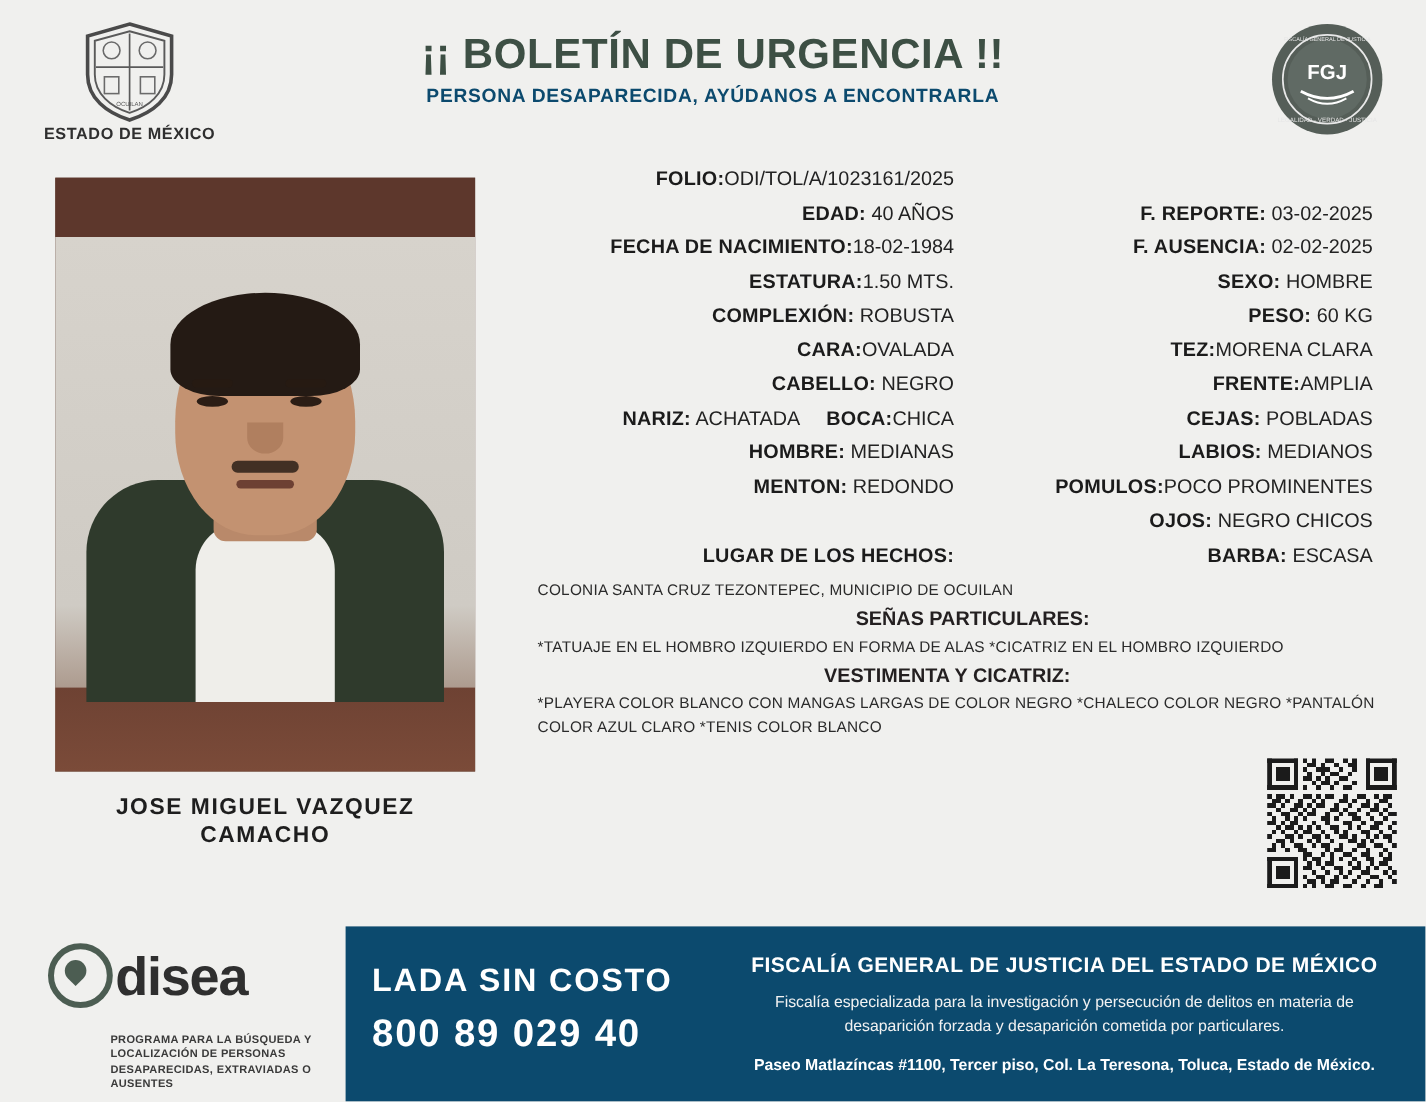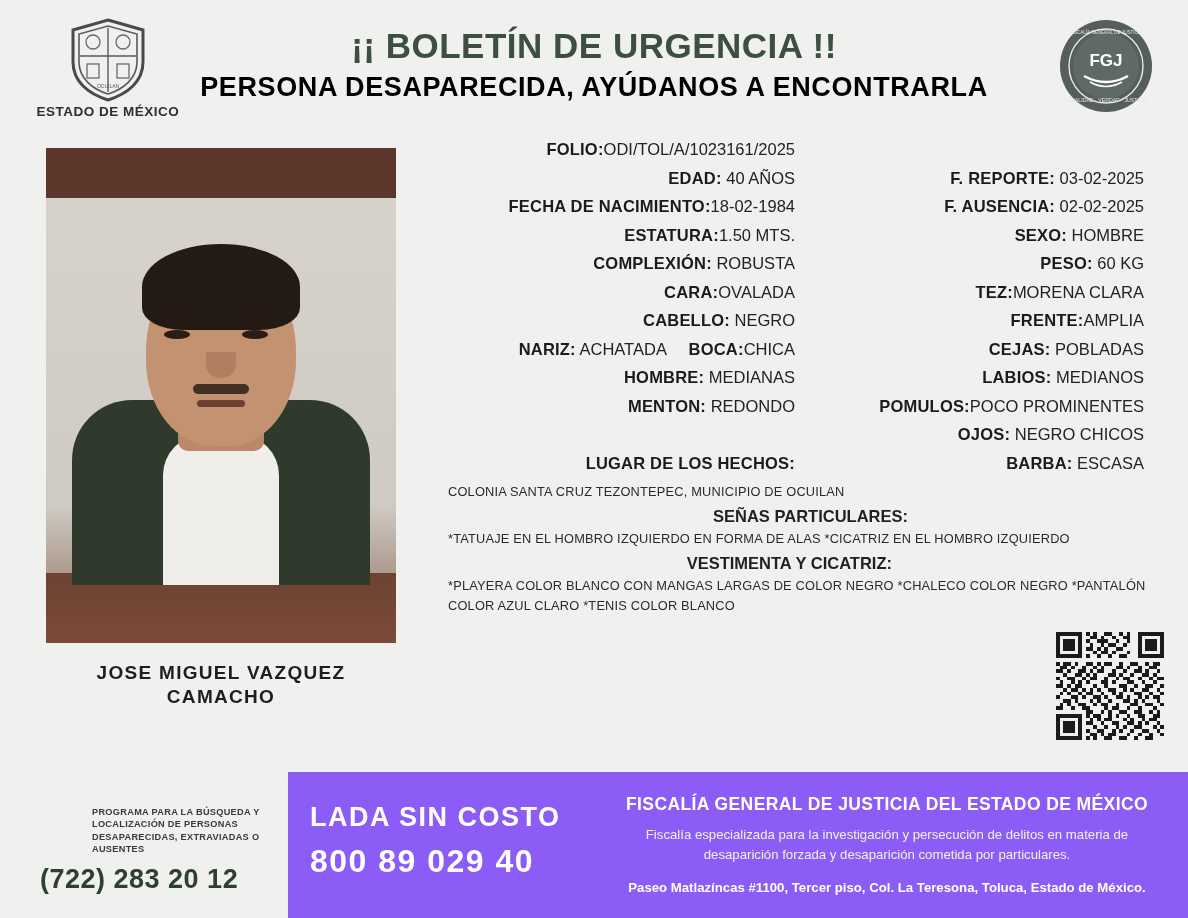--- a/index.html
+++ b/index.html
@@ -49,23 +49,23 @@
     text-align: center;
   }
   .title-main {
     font-size: 35px;
     font-weight: bold;
     color: #3d4f44;
     letter-spacing: 0.5px;
     margin: 0;
   }
   .title-sub {
-    font-size: 27px;
-    font-weight: bold;
-    color: #000000;
+    font-size: 16px;
+    font-weight: bold;
+    color: #0c4a6e;
     letter-spacing: 0.6px;
     margin-top: 6px;
   }
   .fgj-logo {
     position: absolute;
     right: 34px;
     top: 18px;
     width: 96px;
     height: 96px;
   }
@@ -327,21 +327,21 @@
     color: #2f3f34;
     letter-spacing: 0.5px;
     margin-top: 8px;
   }
   .foot-bar {
     position: absolute;
     left: 288px;
     top: 0;
     width: 900px;
     height: 146px;
-    background: #8b5cf6;
+    background: #0c4a6e;
     color: #ffffff;
     display: flex;
   }
   .foot-left {
     width: 300px;
     padding: 30px 0 0 22px;
   }
   .lada {
     font-size: 27px;
     font-weight: bold;
@@ -798,20 +798,24 @@
         <rect x="17" y="28" width="2" height="1"></rect>
       <rect x="21" y="28" width="1" height="1"></rect>
         <rect x="24" y="28" width="2" height="1"></rect>
     </g>
   </svg>
 </div>
 
 <div class="footer">
 
   <div class="disea">
+    <div class="disea-word">
+      <span class="disea-mark"></span>
+      <span>disea</span>
+    </div>
     <div class="disea-sub">PROGRAMA PARA LA BÚSQUEDA Y LOCALIZACIÓN DE PERSONAS DESAPARECIDAS, EXTRAVIADAS  O AUSENTES</div>
     <div class="disea-phone">(722) 283 20 12</div>
   </div>
 
   <div class="foot-bar">
     <div class="foot-left">
       <div class="lada">LADA SIN COSTO</div>
       <div class="lada-num">800 89 029 40</div>
     </div>
     <div class="foot-right">

